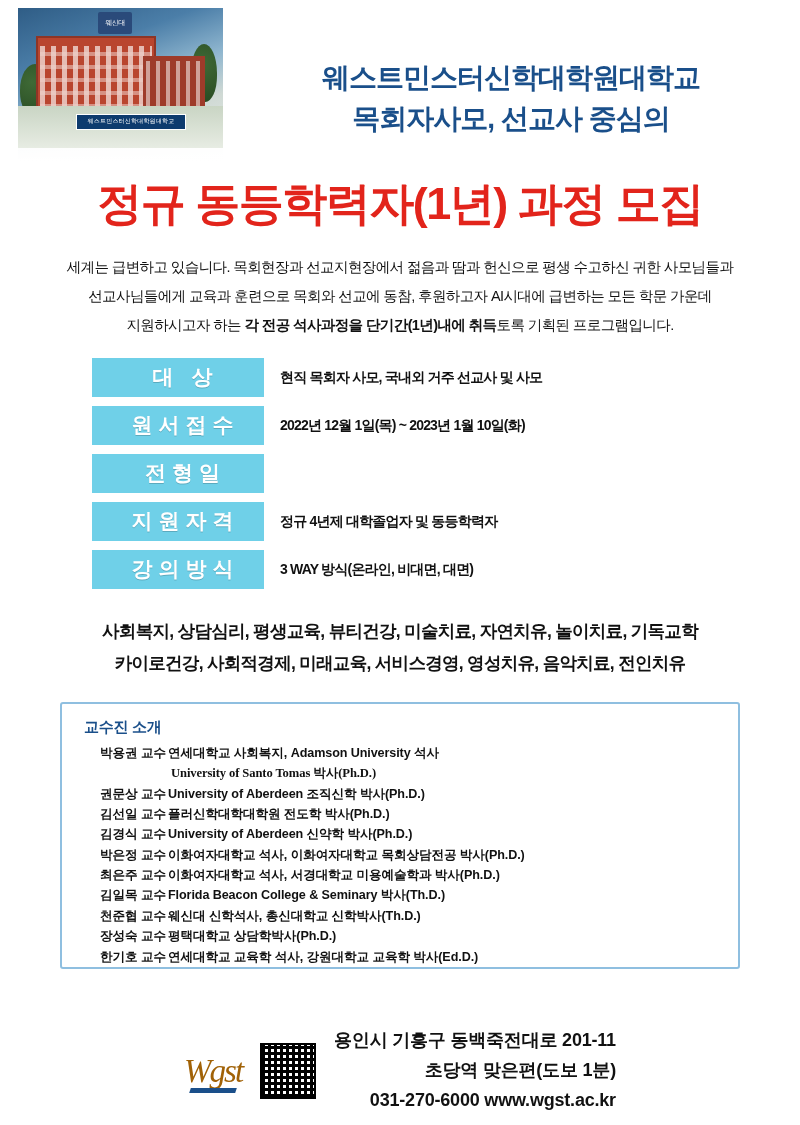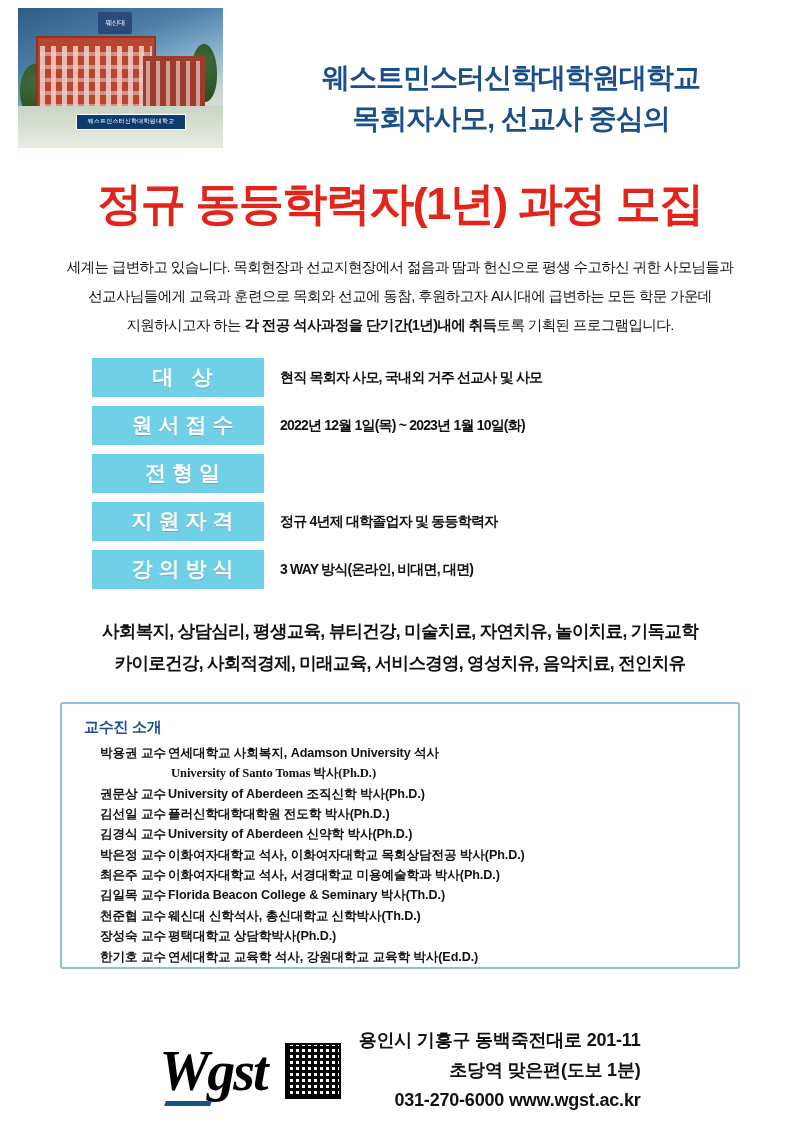--- a/index.html
+++ b/index.html
@@ -229,23 +229,23 @@
     bottom: 18px;
     height: 72px;
     display: flex;
     align-items: center;
     justify-content: center;
     gap: 18px;
   }
   .logo {
     font-family: "Liberation Serif", serif;
     font-style: italic;
-    font-weight: bold;
-    font-size: 56px;
-    color: #000000;
+    font-weight: normal;
+    font-size: 33px;
+    color: #a16207;
     letter-spacing: -2px;
     line-height: 1;
   }
   .logo .wdot { position: relative; }
   .logo .wdot::after {
     content: "";
     position: absolute;
     left: 6px; bottom: -4px;
     width: 46px; height: 5px;
     background: #1a4f8a;

